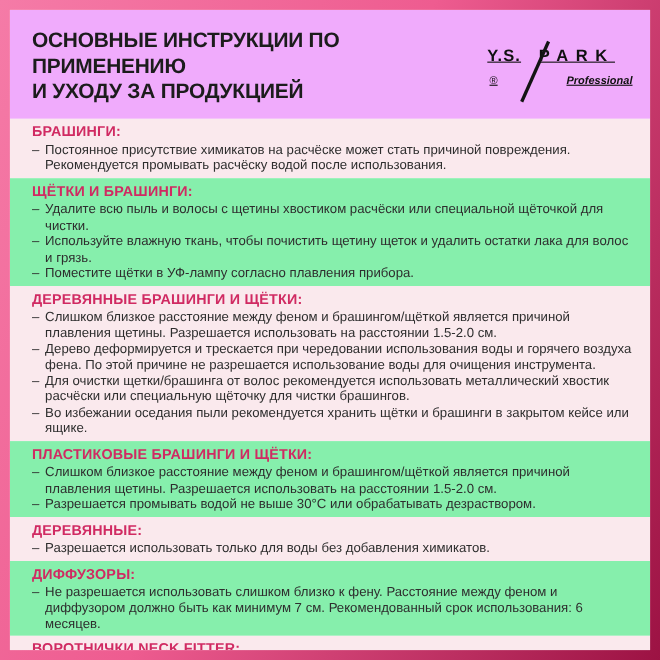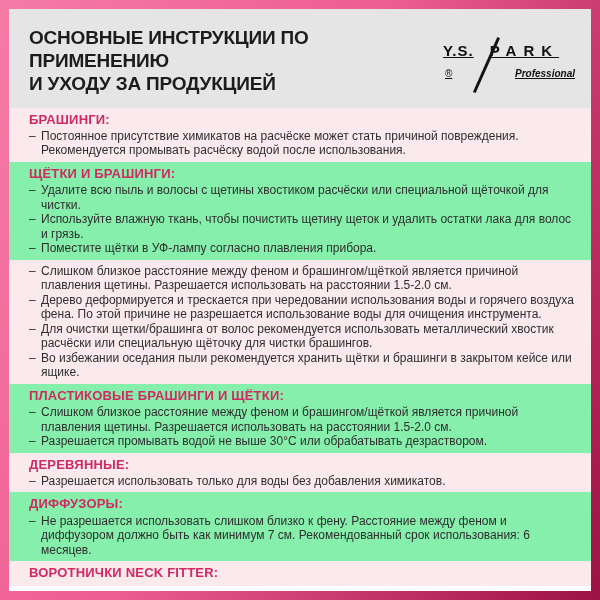--- a/index.html
+++ b/index.html
@@ -13,21 +13,21 @@
   .inner{
     width:100%;height:100%;
     background:#fff;
     display:flex;flex-direction:column;
     overflow:hidden;
   }
   
   .header{
     display:flex;justify-content:space-between;align-items:flex-start;
     padding:17px 16px 12px 20px;
-    background:#e5e5e5;
+    background:#f0abfc;
     gap:34px;
   }
   .title{
     font-size:19px;font-weight:700;color:#1c1c1c;
     line-height:1.22;letter-spacing:-0.2px;
     text-transform:uppercase;
   }
   
   .logo{position:relative;width:132px;margin-top:16px;flex:none;color:#101010;text-decoration:underline;}
   .logo-row{display:flex;align-items:center;font-weight:700;font-size:15px;letter-spacing:1px;}
@@ -98,20 +98,21 @@
           <div class="item">
             <span class="dash">–</span>
             <span class="item-text">Используйте влажную ткань, чтобы почистить щетину щеток и удалить остатки лака для волос и грязь.</span>
           </div>
           <div class="item">
             <span class="dash">–</span>
             <span class="item-text">Поместите щётки в УФ-лампу согласно плавления прибора.</span>
           </div>
         </section>
         <section class="section pink">
+          <h2 class="sec-heading">ДЕРЕВЯННЫЕ БРАШИНГИ И ЩЁТКИ:</h2>
           <div class="item">
             <span class="dash">–</span>
             <span class="item-text">Слишком близкое расстояние между феном и брашингом/щёткой является причиной плавления щетины. Разрешается использовать на расстоянии 1.5-2.0 см.</span>
           </div>
           <div class="item">
             <span class="dash">–</span>
             <span class="item-text">Дерево деформируется и трескается при чередовании использования воды и горячего воздуха фена. По этой причине не разрешается использование воды для очищения инструмента.</span>
           </div>
           <div class="item">
             <span class="dash">–</span>

